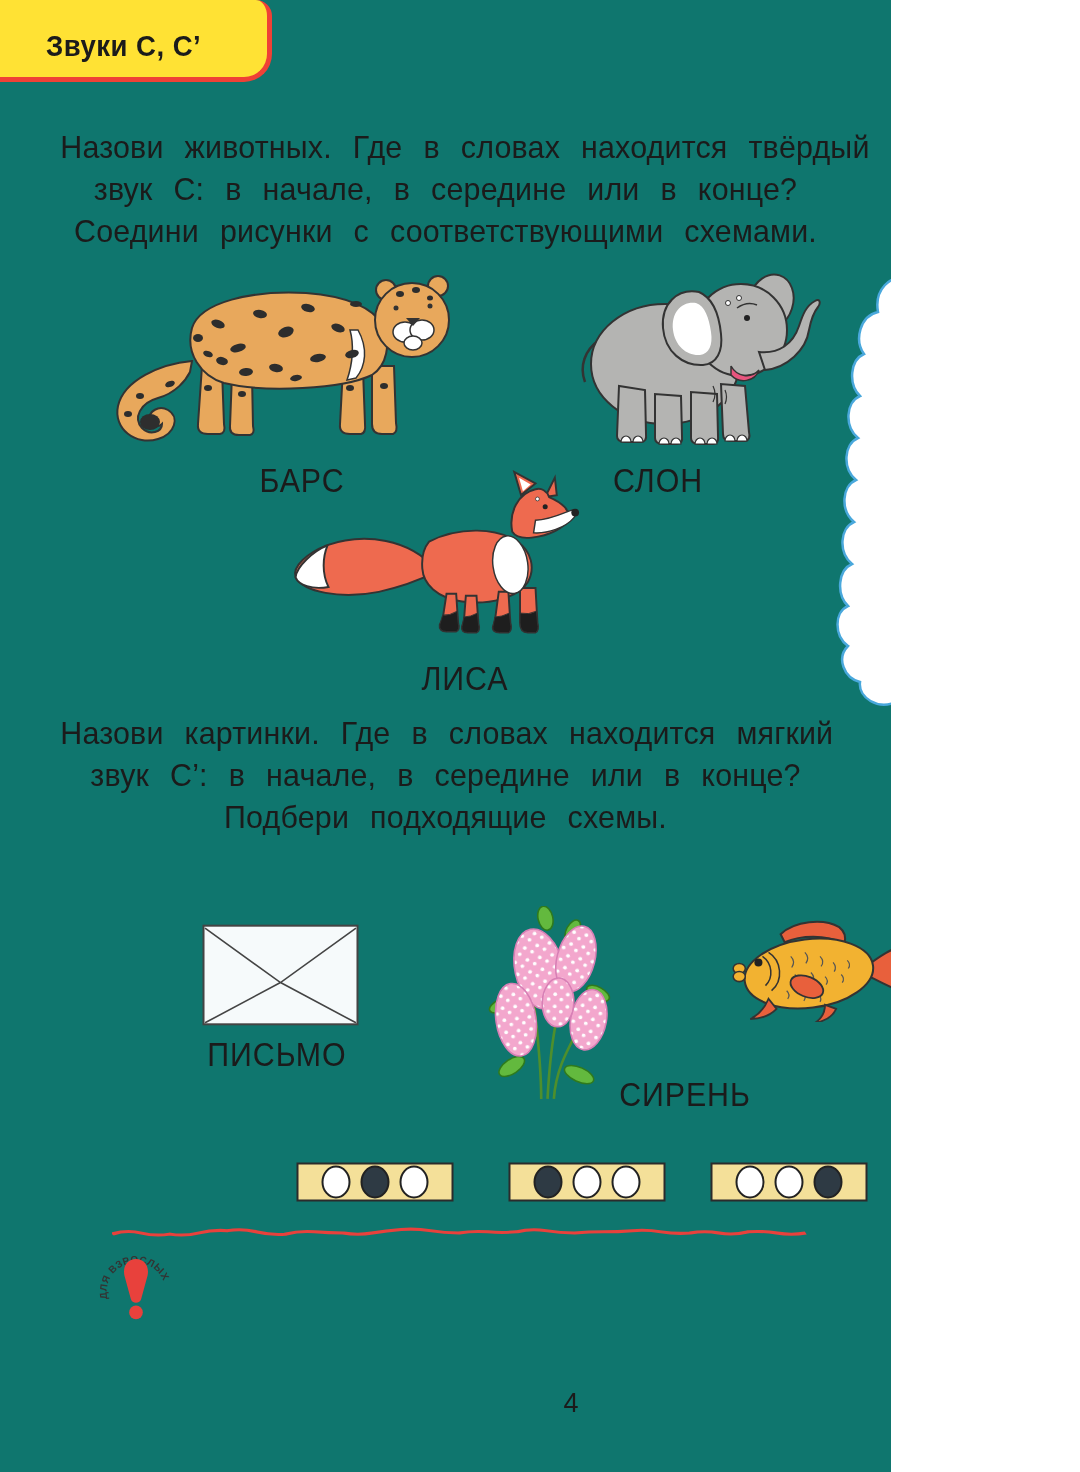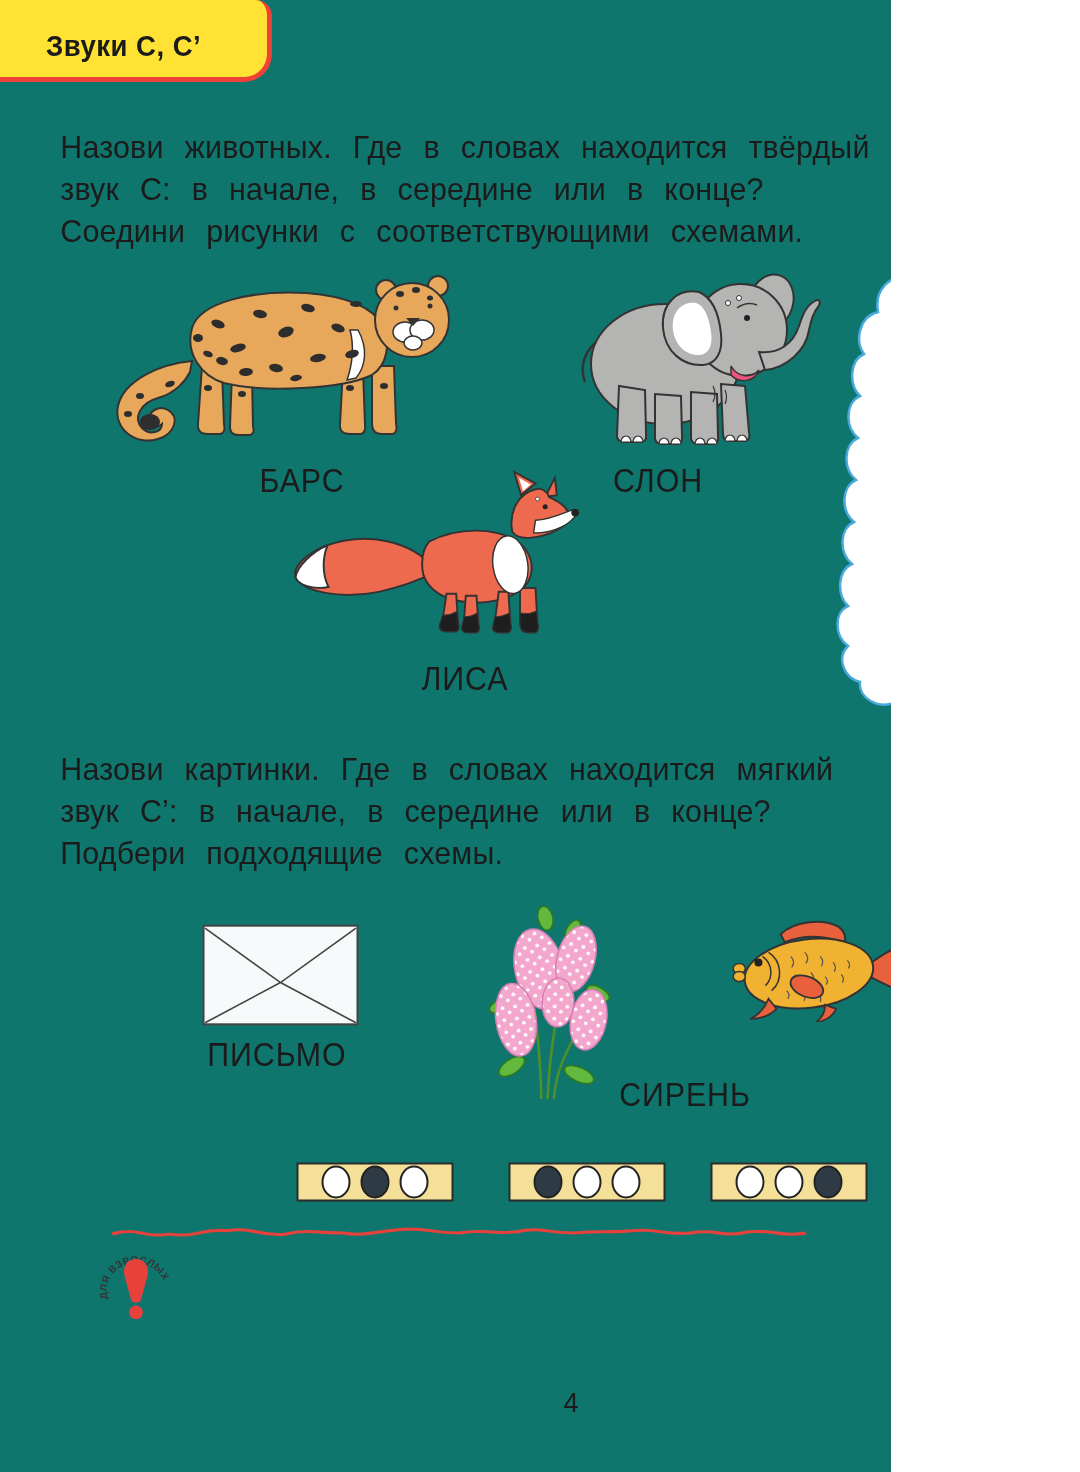--- a/index.html
+++ b/index.html
@@ -3,21 +3,21 @@
 <meta charset="utf-8">
 <style>
   html,body{margin:0;padding:0;background:#fff;}
   .page{position:relative;width:891px;height:1472px;background:#0f766e;overflow:hidden;
         font-family:"Liberation Sans","DejaVu Sans",sans-serif;color:#1b1b1b;}
   .badge{position:absolute;left:0;top:0;width:272px;height:82px;background:#FFE234;
          border-right:5px solid #EF4136;border-bottom:5px solid #EF4136;
          border-radius:0 16px 28px 0;box-sizing:border-box;}
   .badge-text{position:absolute;left:46px;top:30px;font-size:29px;font-weight:bold;
               letter-spacing:.5px;transform:scaleX(.95);transform-origin:left;white-space:nowrap;}
-  .instr{position:absolute;left:40px;right:40px;}
+  .instr{position:absolute;left:40px;right:40px;text-align:center;}
   .iline{font-size:32px;line-height:42px;word-spacing:13px;letter-spacing:.2px;
          transform:scaleX(.95);transform-origin:center;white-space:nowrap;}
   .lbl{position:absolute;font-size:33px;letter-spacing:1px;text-align:center;width:190px;
        transform:scaleX(.92);transform-origin:center;white-space:nowrap;}
   .fig{position:absolute;}
   .fig svg{display:block;width:100%;height:100%;}
   .cell{fill:#ffffff;}
   .c-red{fill:#E8413C;}
   .c-black{fill:#2E3A44;}
   .c-white{fill:#ffffff;}
@@ -180,21 +180,21 @@
       <g transform="translate(70,312)">
         <polygon points="42,4 4,42 80,42" fill="#4779B0" stroke="#2b2b2b" stroke-width="2.2"></polygon>
         <rect x="10" y="42" width="64" height="50" fill="#F0DC8F" stroke="#2b2b2b" stroke-width="2.2"></rect>
         <rect class="cell c-red" x="18" y="57" width="16" height="17" stroke="#2b2b2b" stroke-width="1.6"></rect>
         <rect class="cell c-white" x="34" y="57" width="16" height="17" stroke="#2b2b2b" stroke-width="1.6"></rect>
         <rect class="cell c-white" x="50" y="57" width="16" height="17" stroke="#2b2b2b" stroke-width="1.6"></rect>
       </g>
     </svg>
   </div>
 
-  <div class="instr" style="top:748px;">
+  <div class="instr" style="top:712px;">
     <div class="iline">Назови картинки. Где в словах находится мягкий</div>
     <div class="iline">звук С’: в начале, в середине или в конце?</div>
     <div class="iline">Подбери подходящие схемы.</div>
   </div>
 
   <div class="fig" style="left:202px;top:924px;width:157px;height:102px;">
     <svg viewBox="0 0 156 101">
       <rect x="1.5" y="1.5" width="153" height="98" fill="#F6FAFB" stroke="#444" stroke-width="2"></rect>
       <path d="M3,4 L78,58 L153,4 M3,98 L78,58 M153,98 L78,58" stroke="#444" stroke-width="1.6" fill="none"></path>
     </svg>

